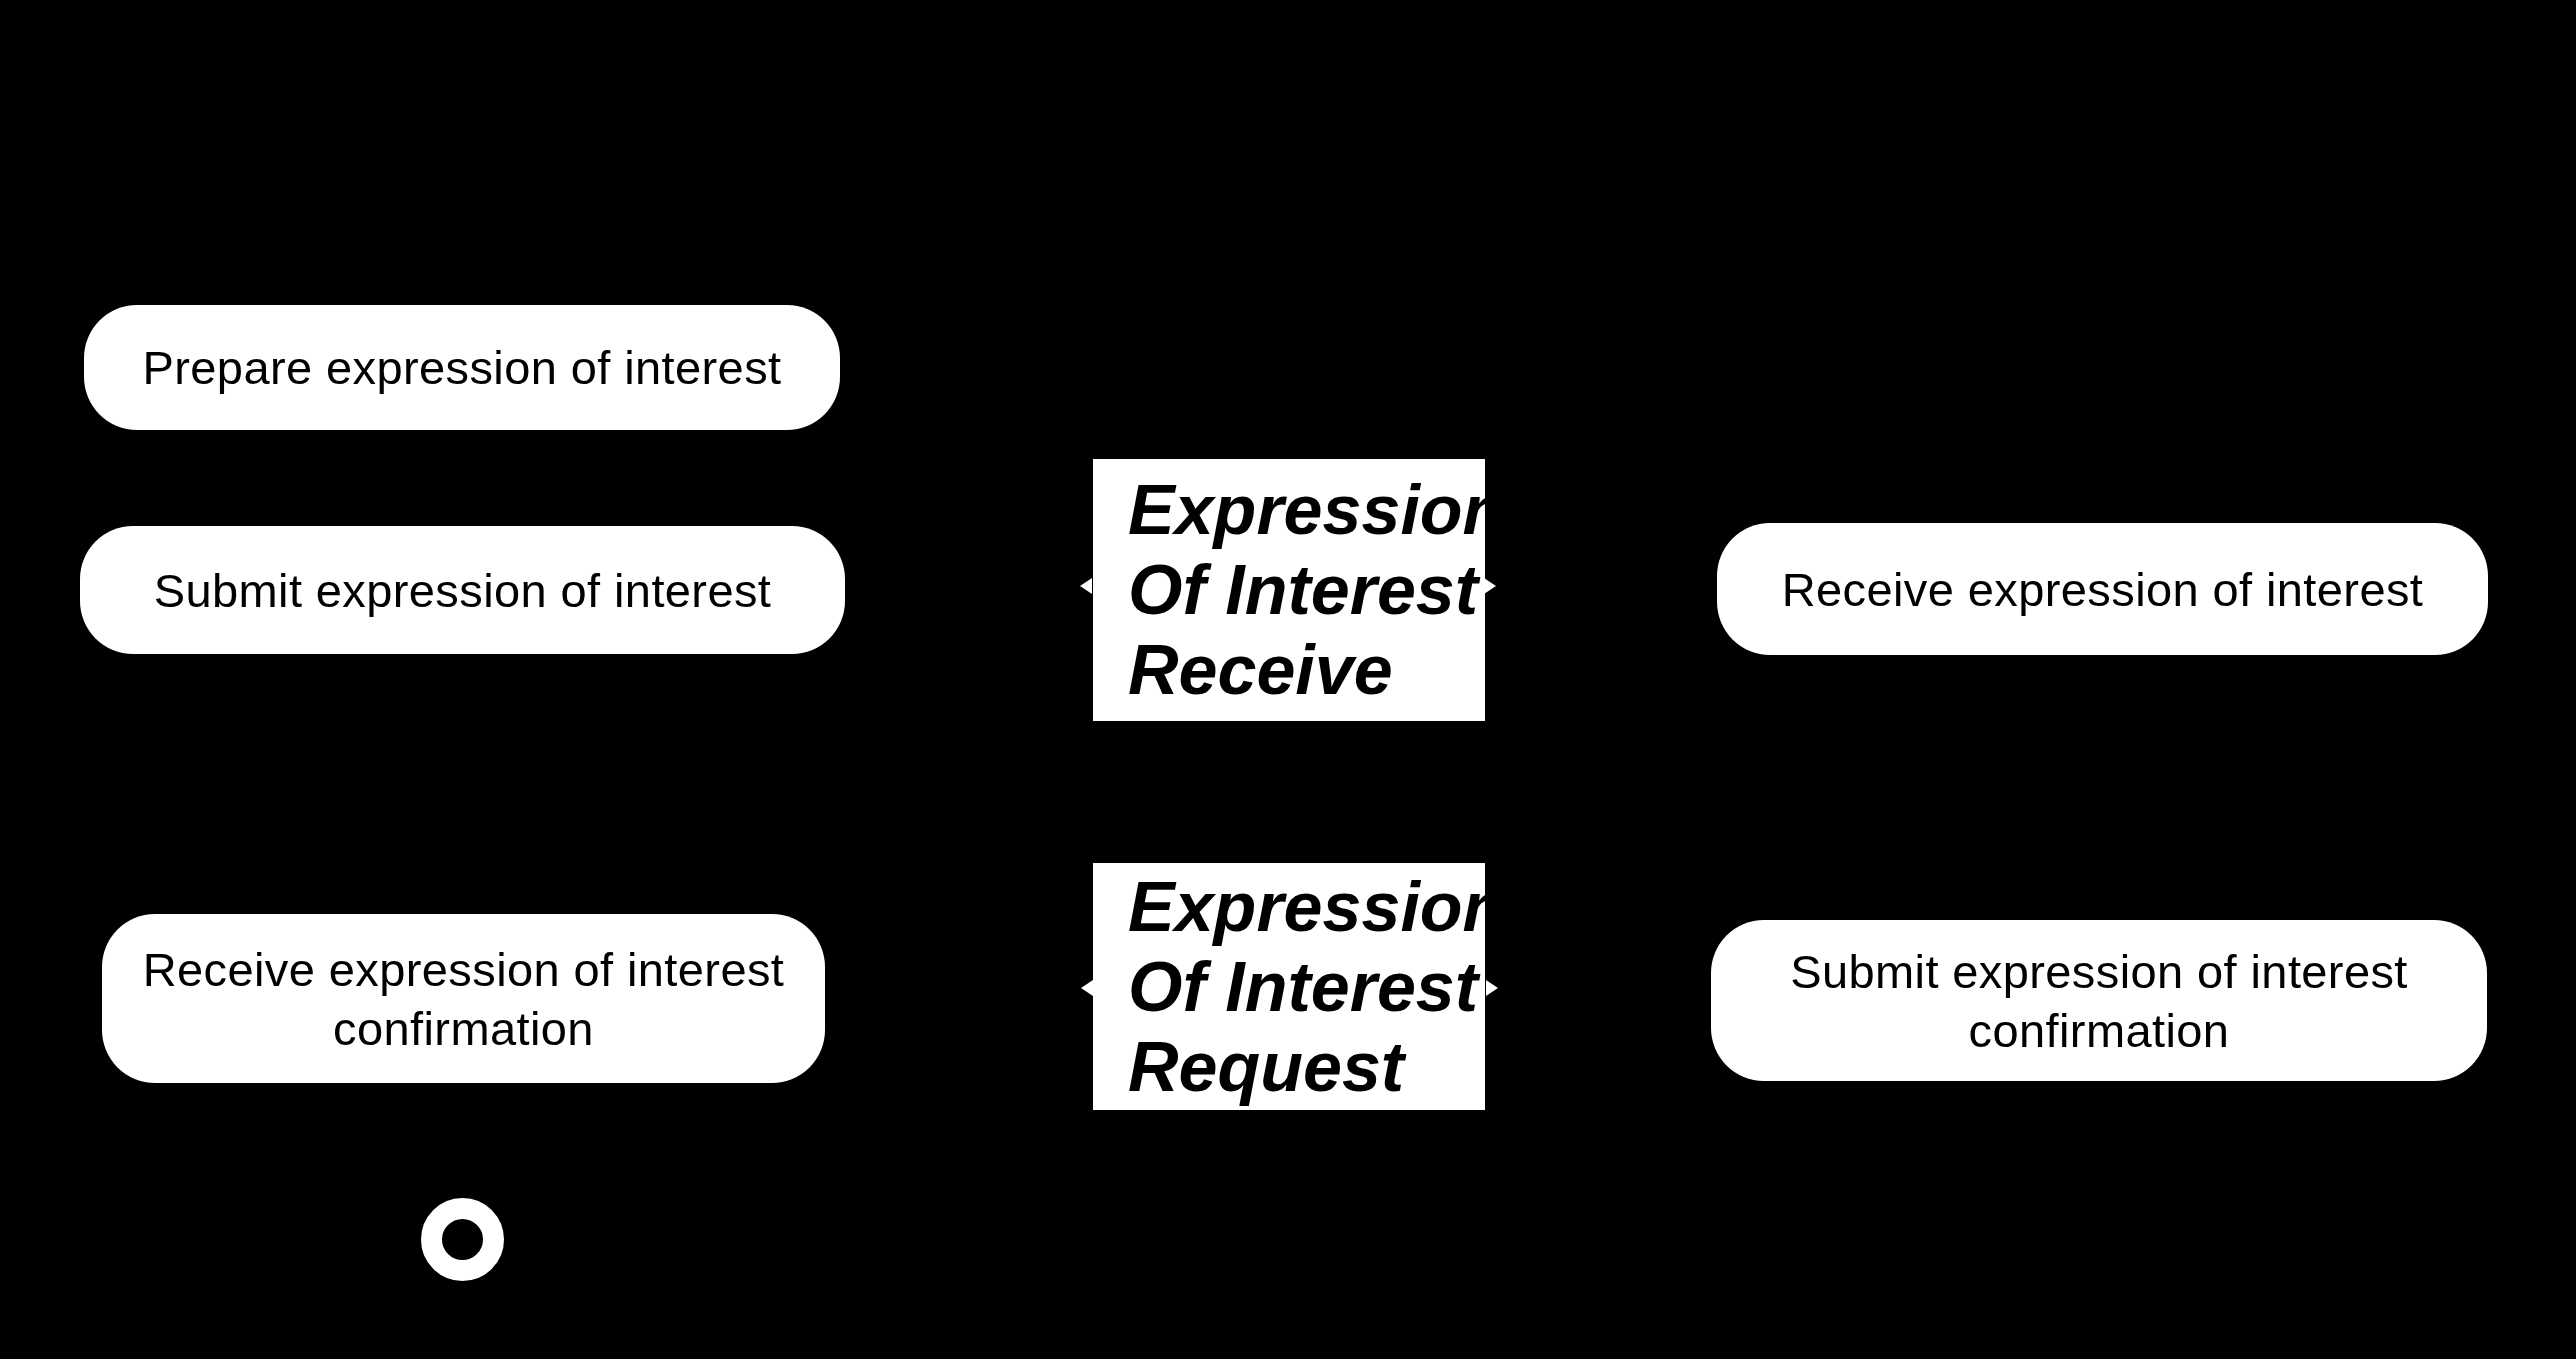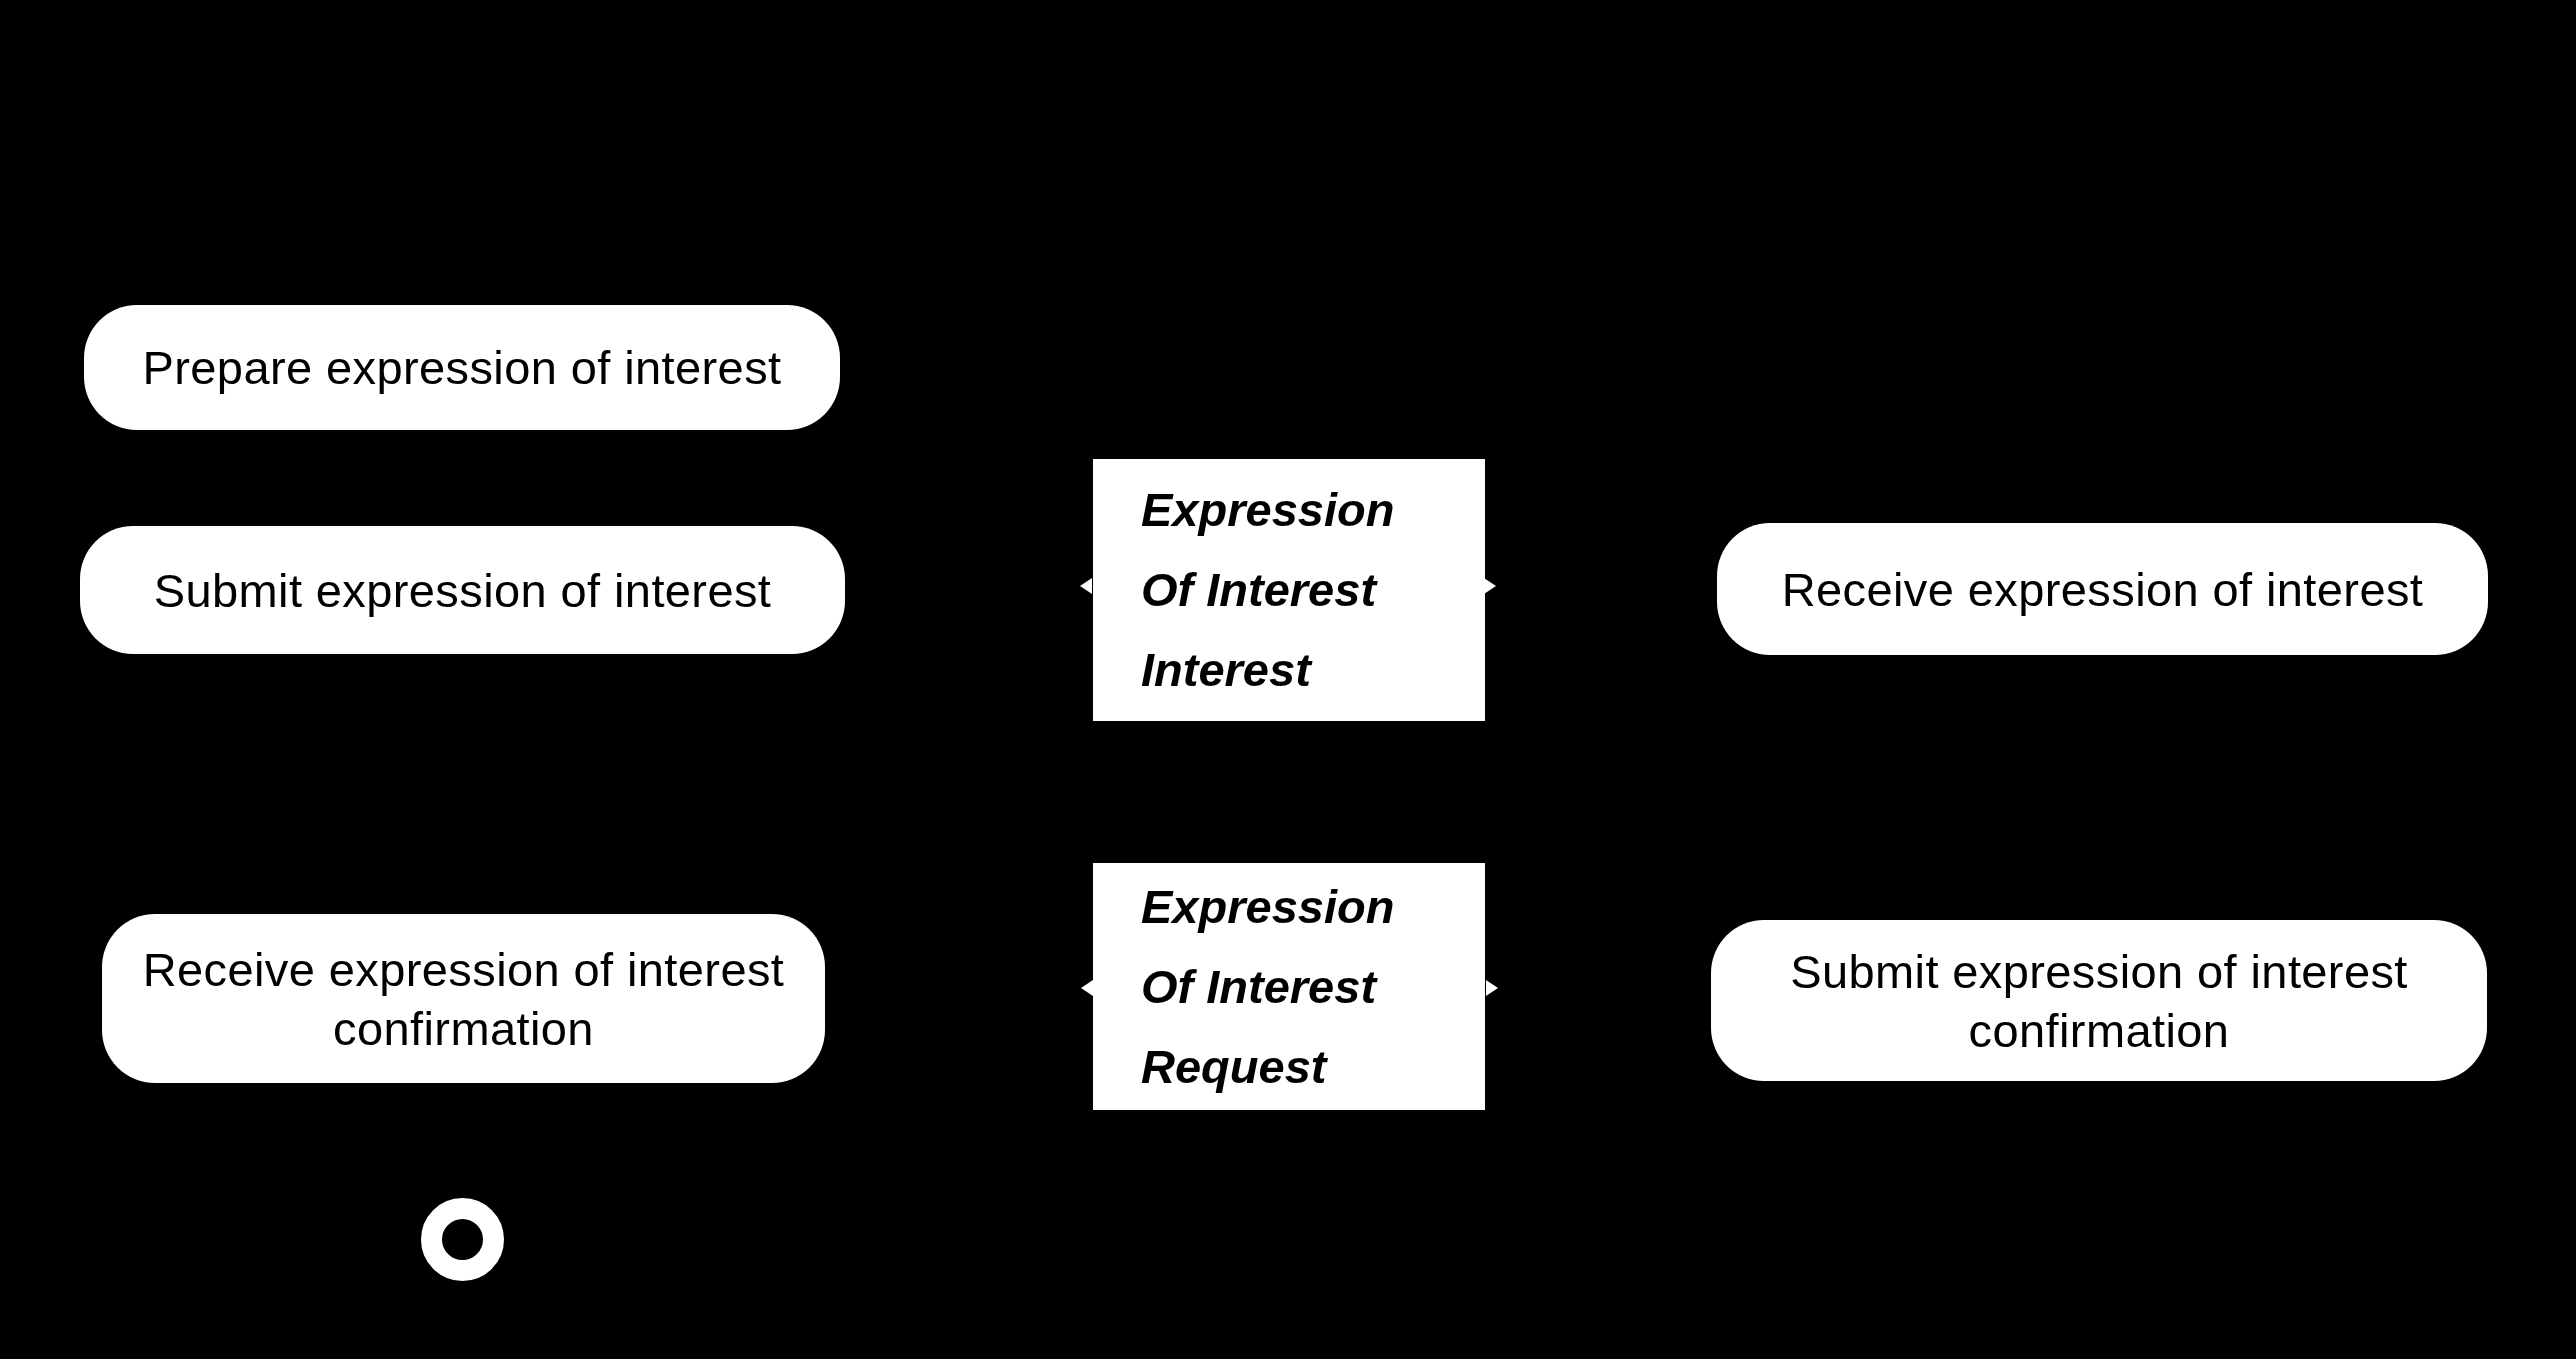--- a/index.html
+++ b/index.html
@@ -35,23 +35,23 @@
     position: absolute;
     background: #ffffff;
     color: #000000;
     display: flex;
     flex-direction: column;
     justify-content: center;
   }
   .message-box .line {
     font-weight: bold;
     font-style: italic;
-    font-size: 47px;
+    font-size: 70px;
     line-height: 80px;
-    padding-left: 48px;
+    padding-left: 35px;
     white-space: nowrap;
   }
   
   .end-ring {
     position: absolute;
     box-sizing: border-box;
     width: 83px;
     height: 83px;
     border: 21px solid #ffffff;
     border-radius: 50%;
@@ -82,21 +82,21 @@
   </div>
 
   <div class="task" style="left:102px; top:914px; width:723px; height:169px;">
     <span class="lbl"><span>Receive expression of interest</span><br>
       <span>confirmation</span></span>
   </div>
 
   <div class="message-box" style="left:1093px; top:459px; width:392px; height:262px;">
     <div class="line">Expression</div>
     <div class="line">Of Interest</div>
-    <div class="line">Interest</div>
+    <div class="line">Receive</div>
   </div>
 
   <div class="message-box" style="left:1093px; top:863px; width:392px; height:247px;">
     <div class="line">Expression</div>
     <div class="line">Of Interest</div>
     <div class="line">Request</div>
   </div>
 
   <div class="task" style="left:1717px; top:523px; width:771px; height:132px;">
     <span class="lbl">Receive expression of interest</span>

